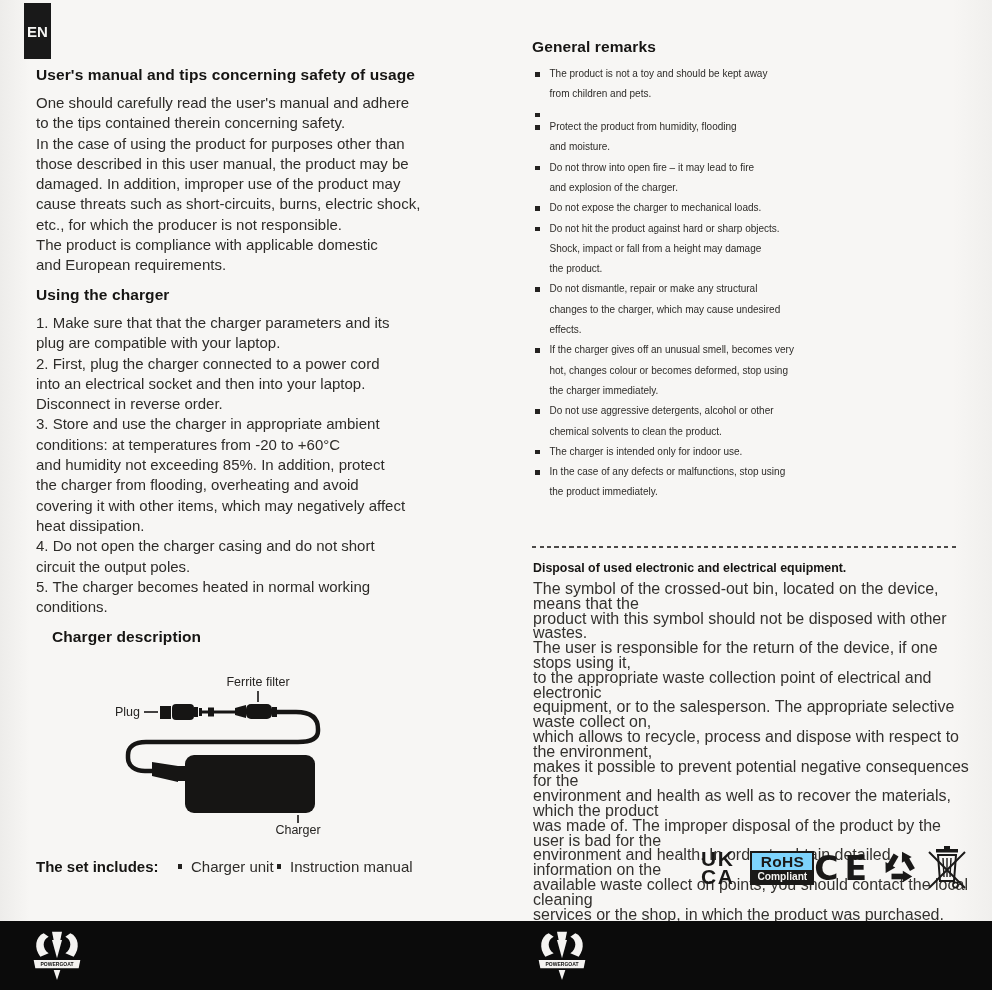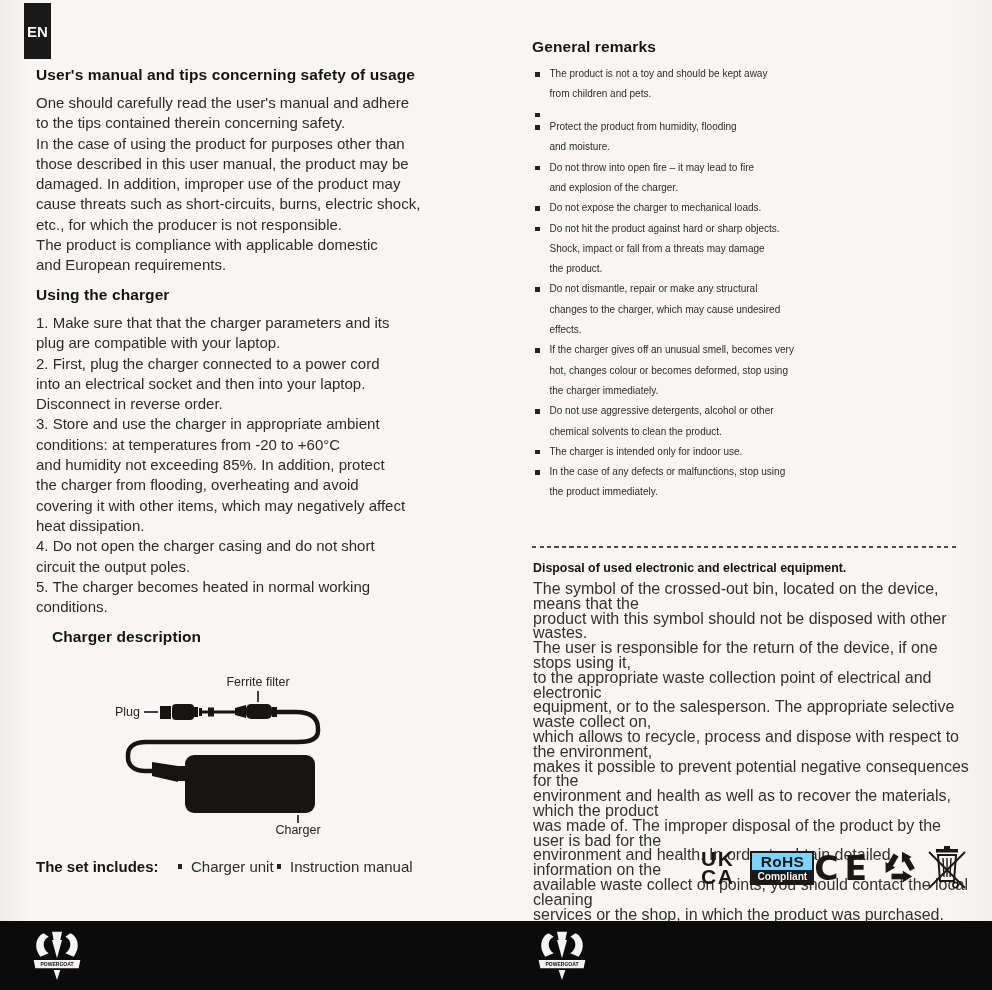--- a/index.html
+++ b/index.html
@@ -150,21 +150,21 @@
       <span class="txt">Do not throw into open fire – it may lead to fire
 and explosion of the charger.</span>
     </div>
   <div class="remark">
       <span class="sq"></span>
       <span class="txt">Do not expose the charger to mechanical loads.</span>
     </div>
   <div class="remark">
       <span class="sq"></span>
       <span class="txt">Do not hit the product against hard or sharp objects.
-Shock, impact or fall from a threats may damage
+Shock, impact or fall from a height may damage
 the product.</span>
     </div>
   <div class="remark">
       <span class="sq"></span>
       <span class="txt">Do not dismantle, repair or make any structural
 changes to the charger, which may cause undesired
 effects.</span>
     </div>
   <div class="remark">
       <span class="sq"></span>

